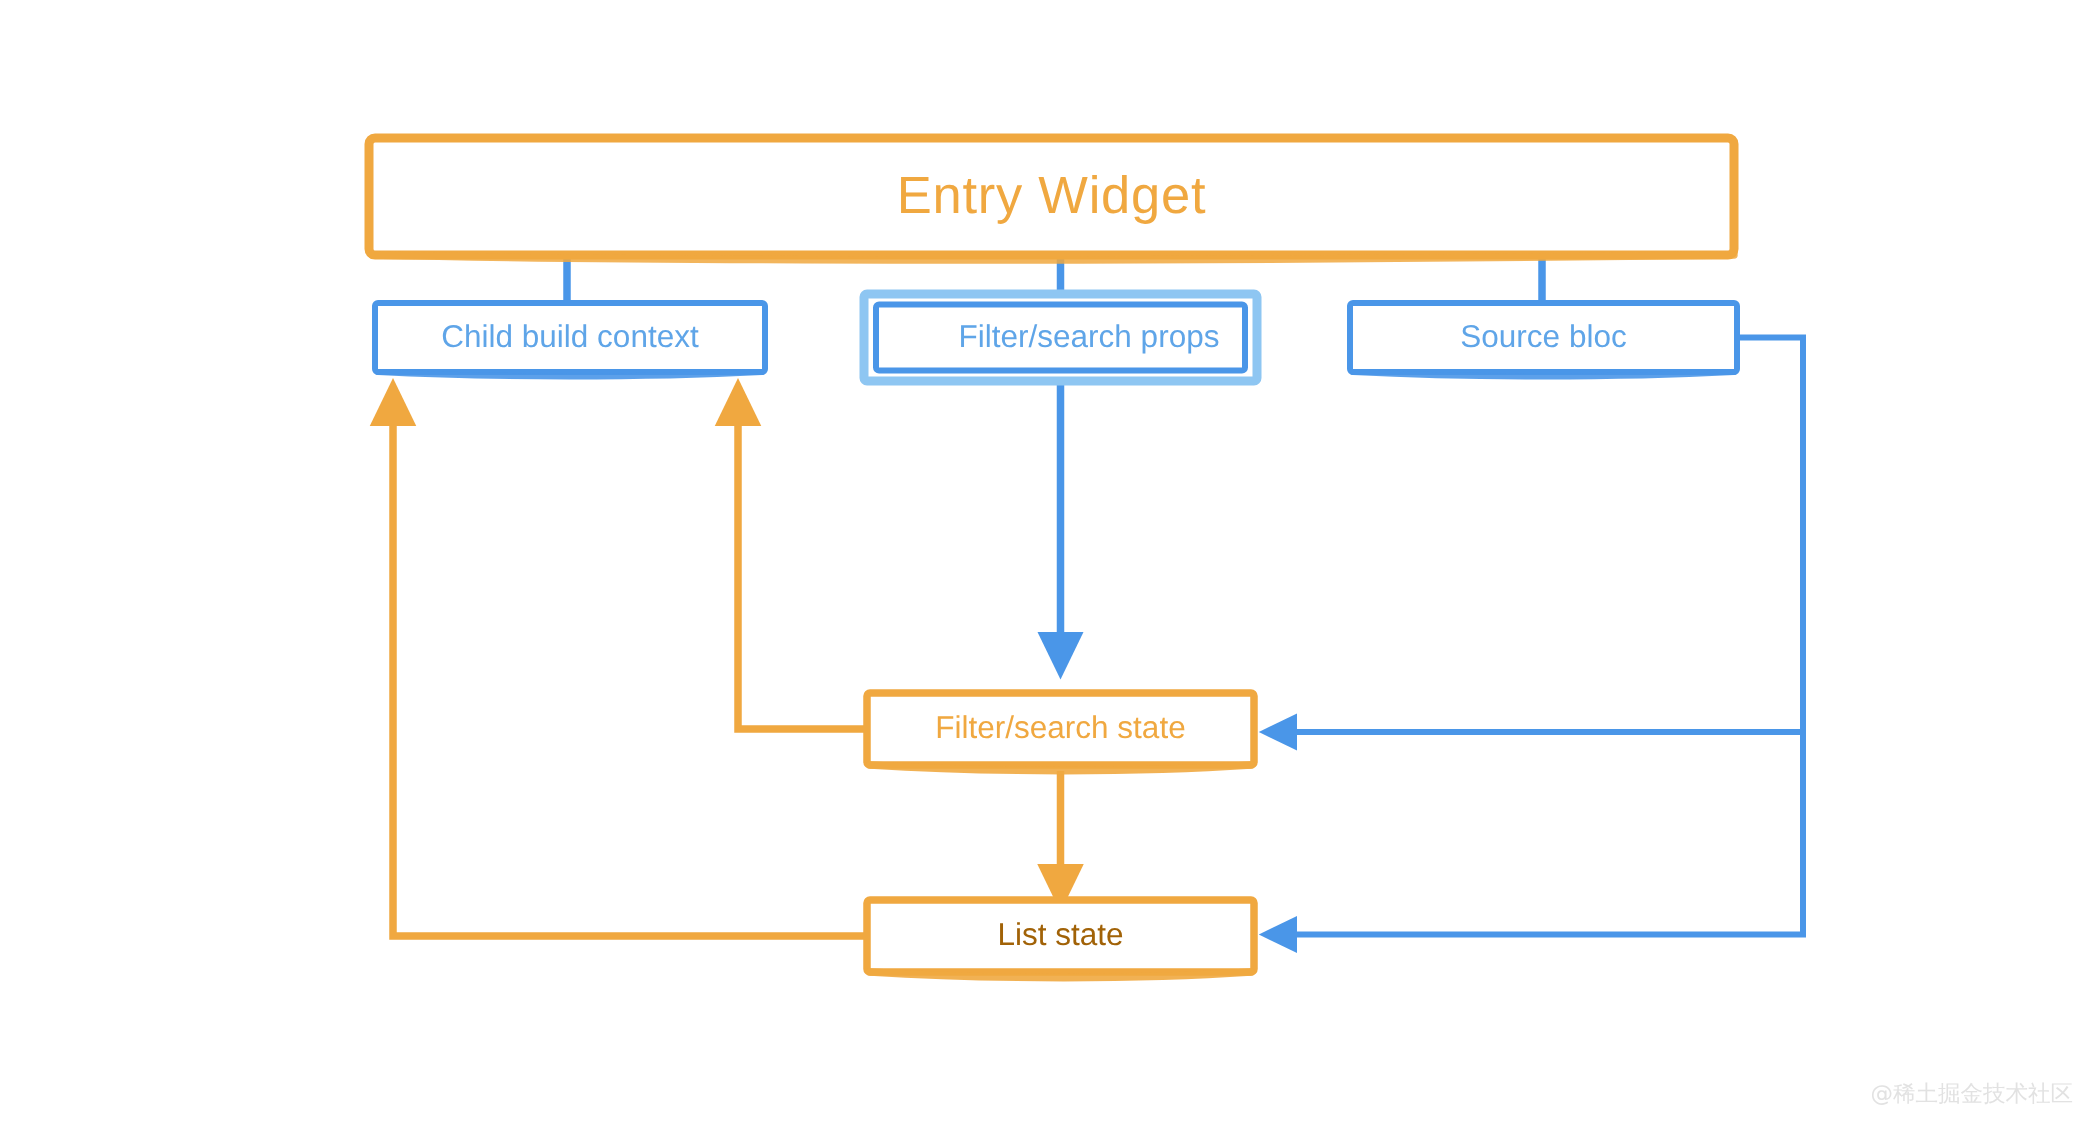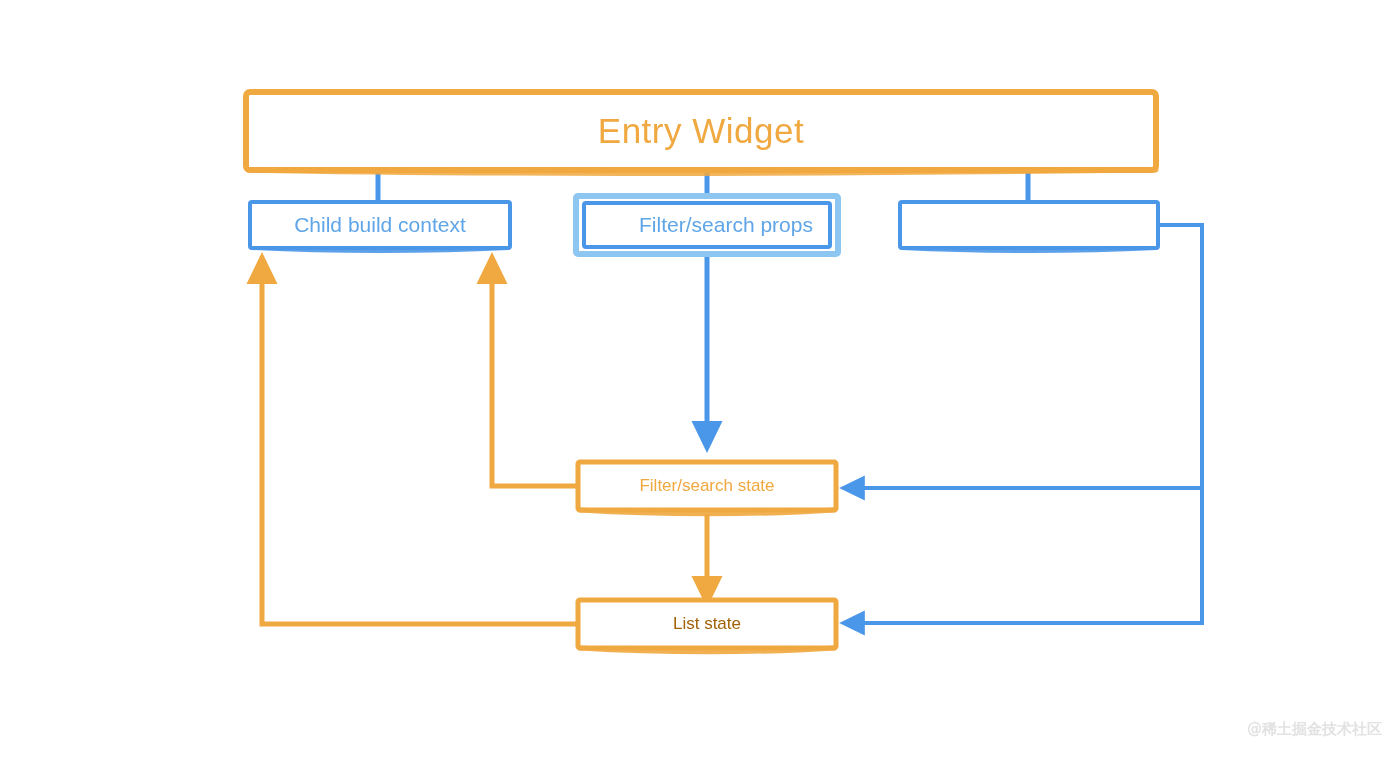--- a/index.html
+++ b/index.html
@@ -36,32 +36,31 @@
     user-select: none;
   }
   .label-orange-title {
     font-size: 35px;
     letter-spacing: 0.5px;
   }
   .label-blue {
     font-size: 21px;
   }
   .label-orange {
-    font-size: 17px;
+    font-size: 21px;
   }
   #watermark {
     position: absolute;
     right: 18px;
     bottom: 18px;
     font-size: 15px;
     color: #e2e2e2;
     font-family: "DejaVu Sans", sans-serif;
     white-space: nowrap;
     user-select: none;
-    font-weight: bold;
   }
 </style>
 </head>
 <body>
 
 <div id="canvas">
 
   <svg id="diagram-svg" viewBox="0 0 1400 757">
     <defs>
       <marker id="arrow-orange" markerWidth="7" markerHeight="7" refX="3.2" refY="3.5" orient="auto" markerUnits="strokeWidth">
@@ -123,20 +122,21 @@
       <path d="M580,648 C660,653 760,653 834,648" fill="none" stroke="#F0A840" stroke-width="5" stroke-linecap="round" opacity="0.9"></path>
     </g>
   </svg>
 
   <div class="node-label label-orange-title" style="left:246px; top:92px; width:910px; height:78px; color:#F0A840;">Entry Widget</div>
 
   <div class="node-label label-blue" style="left:250px; top:202px; width:260px; height:46px; color:#5FA5E8;">Child build context</div>
 
   <div class="node-label label-blue" style="left:603px; top:203px; width:246px; height:44px; color:#5FA5E8;">Filter/search props</div>
 
+  <div class="node-label label-blue" style="left:900px; top:202px; width:258px; height:46px; color:#5FA5E8;">Source bloc</div>
 
   <div class="node-label label-orange" style="left:578px; top:462px; width:258px; height:48px; color:#F0A840;">Filter/search state</div>
 
   <div class="node-label label-orange" style="left:578px; top:600px; width:258px; height:48px; color:#a16207;">List state</div>
 
   <div id="watermark">@稀土掘金技术社区</div>
 
 </div>
 
 </body></html>

